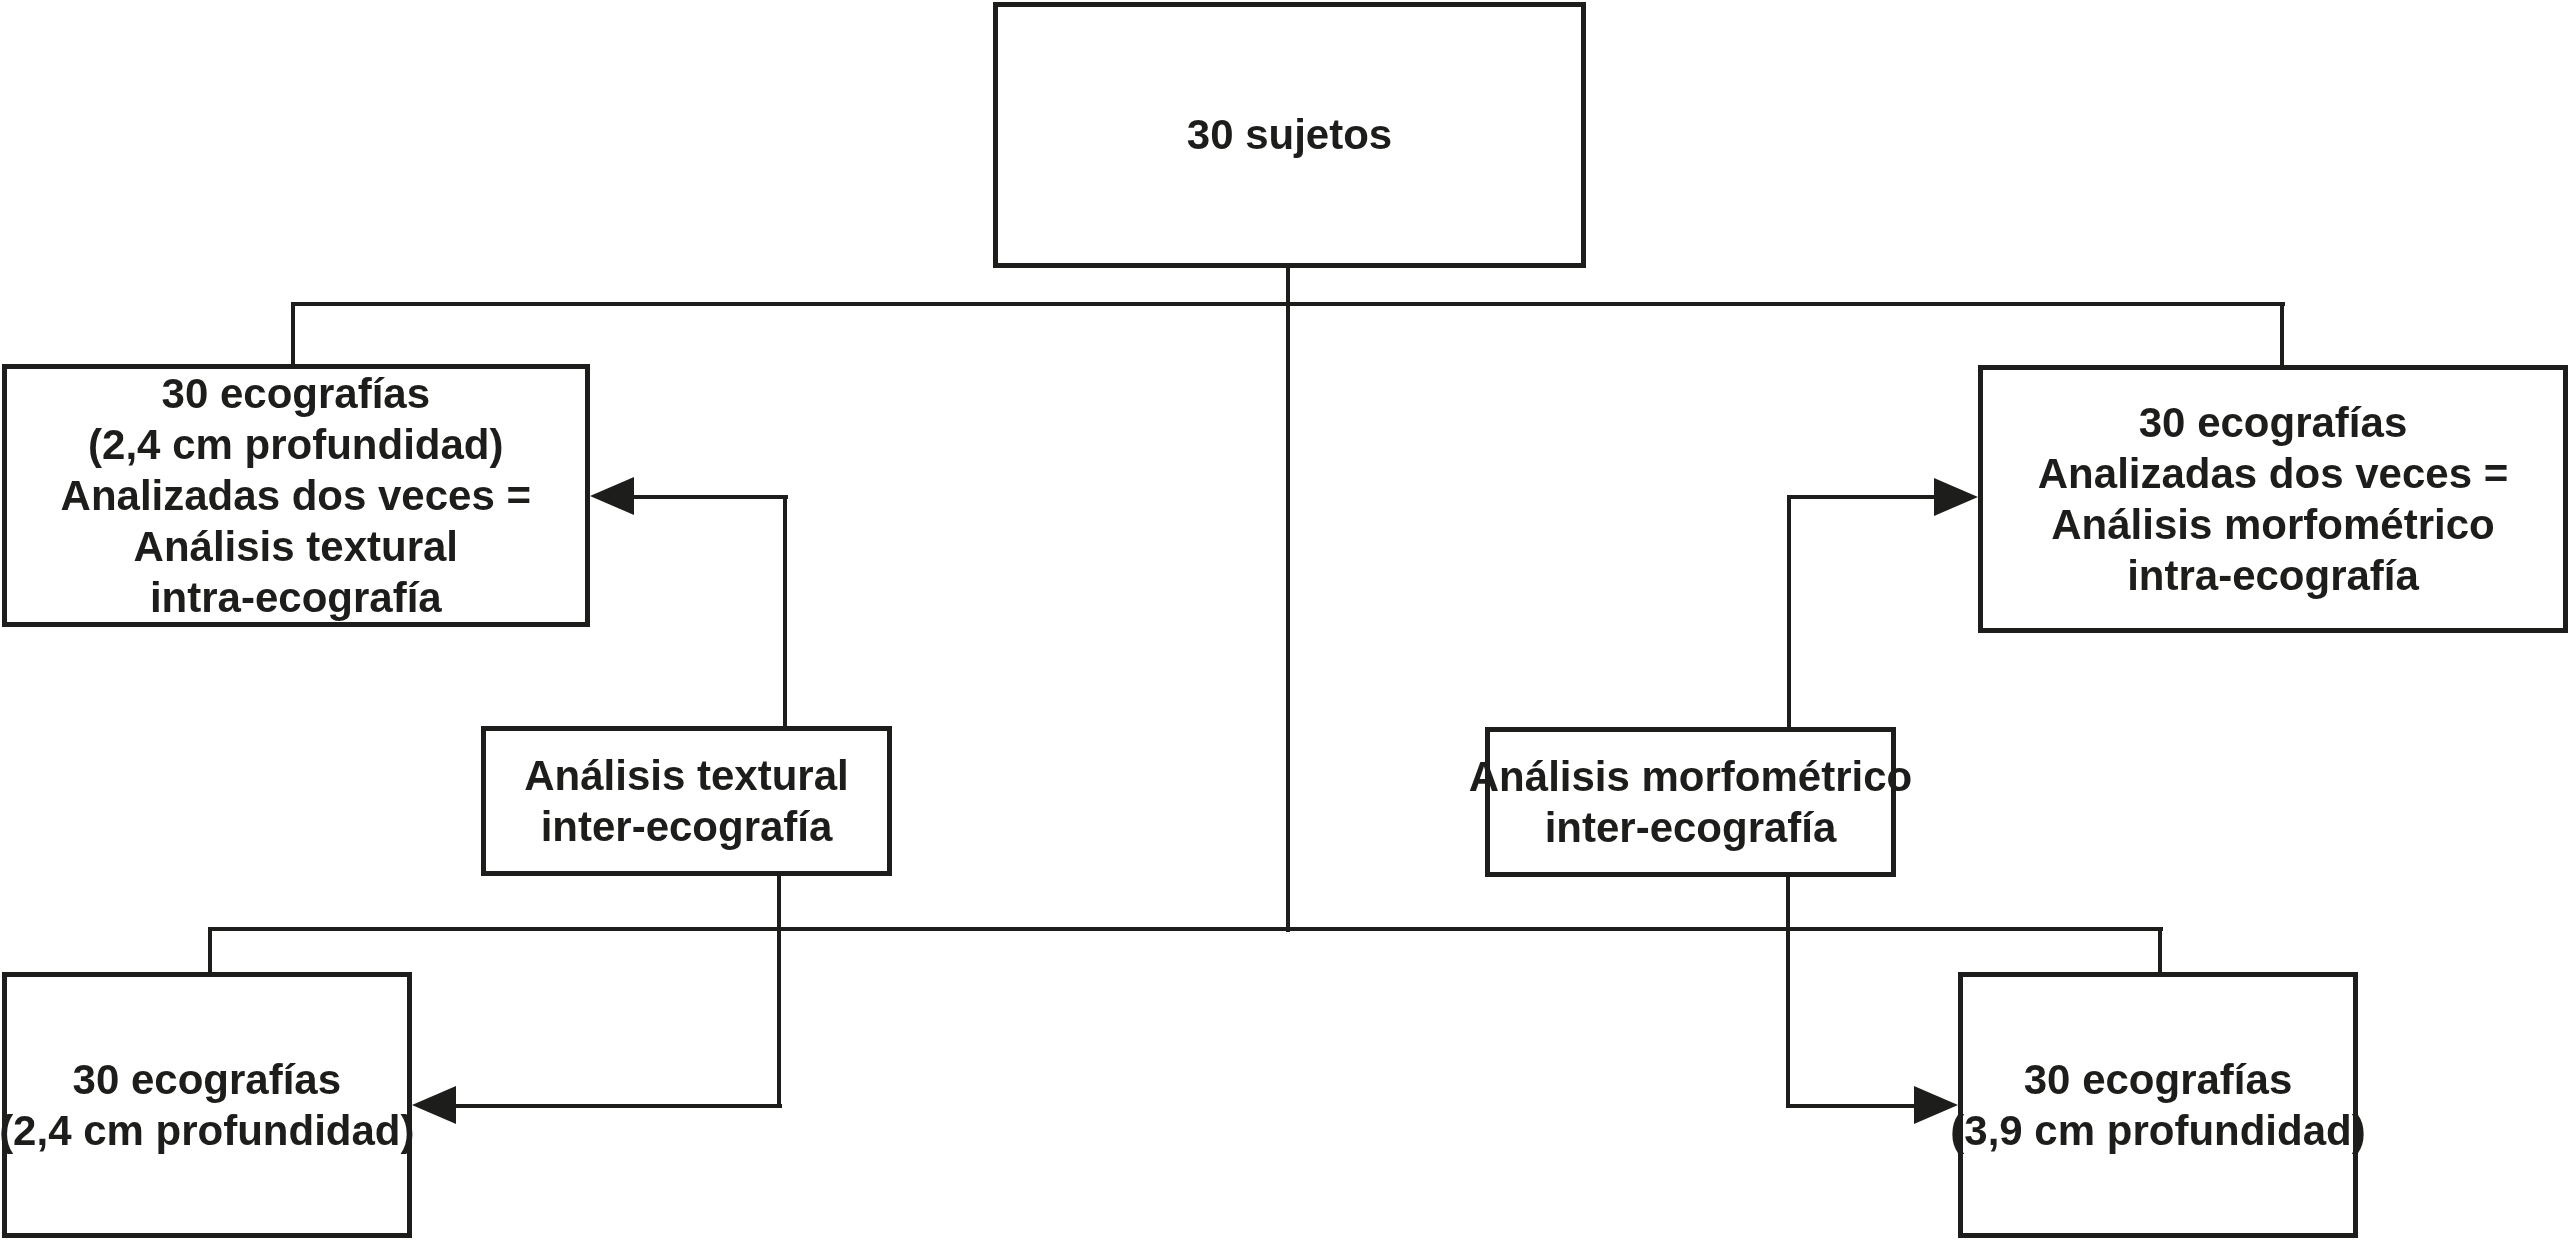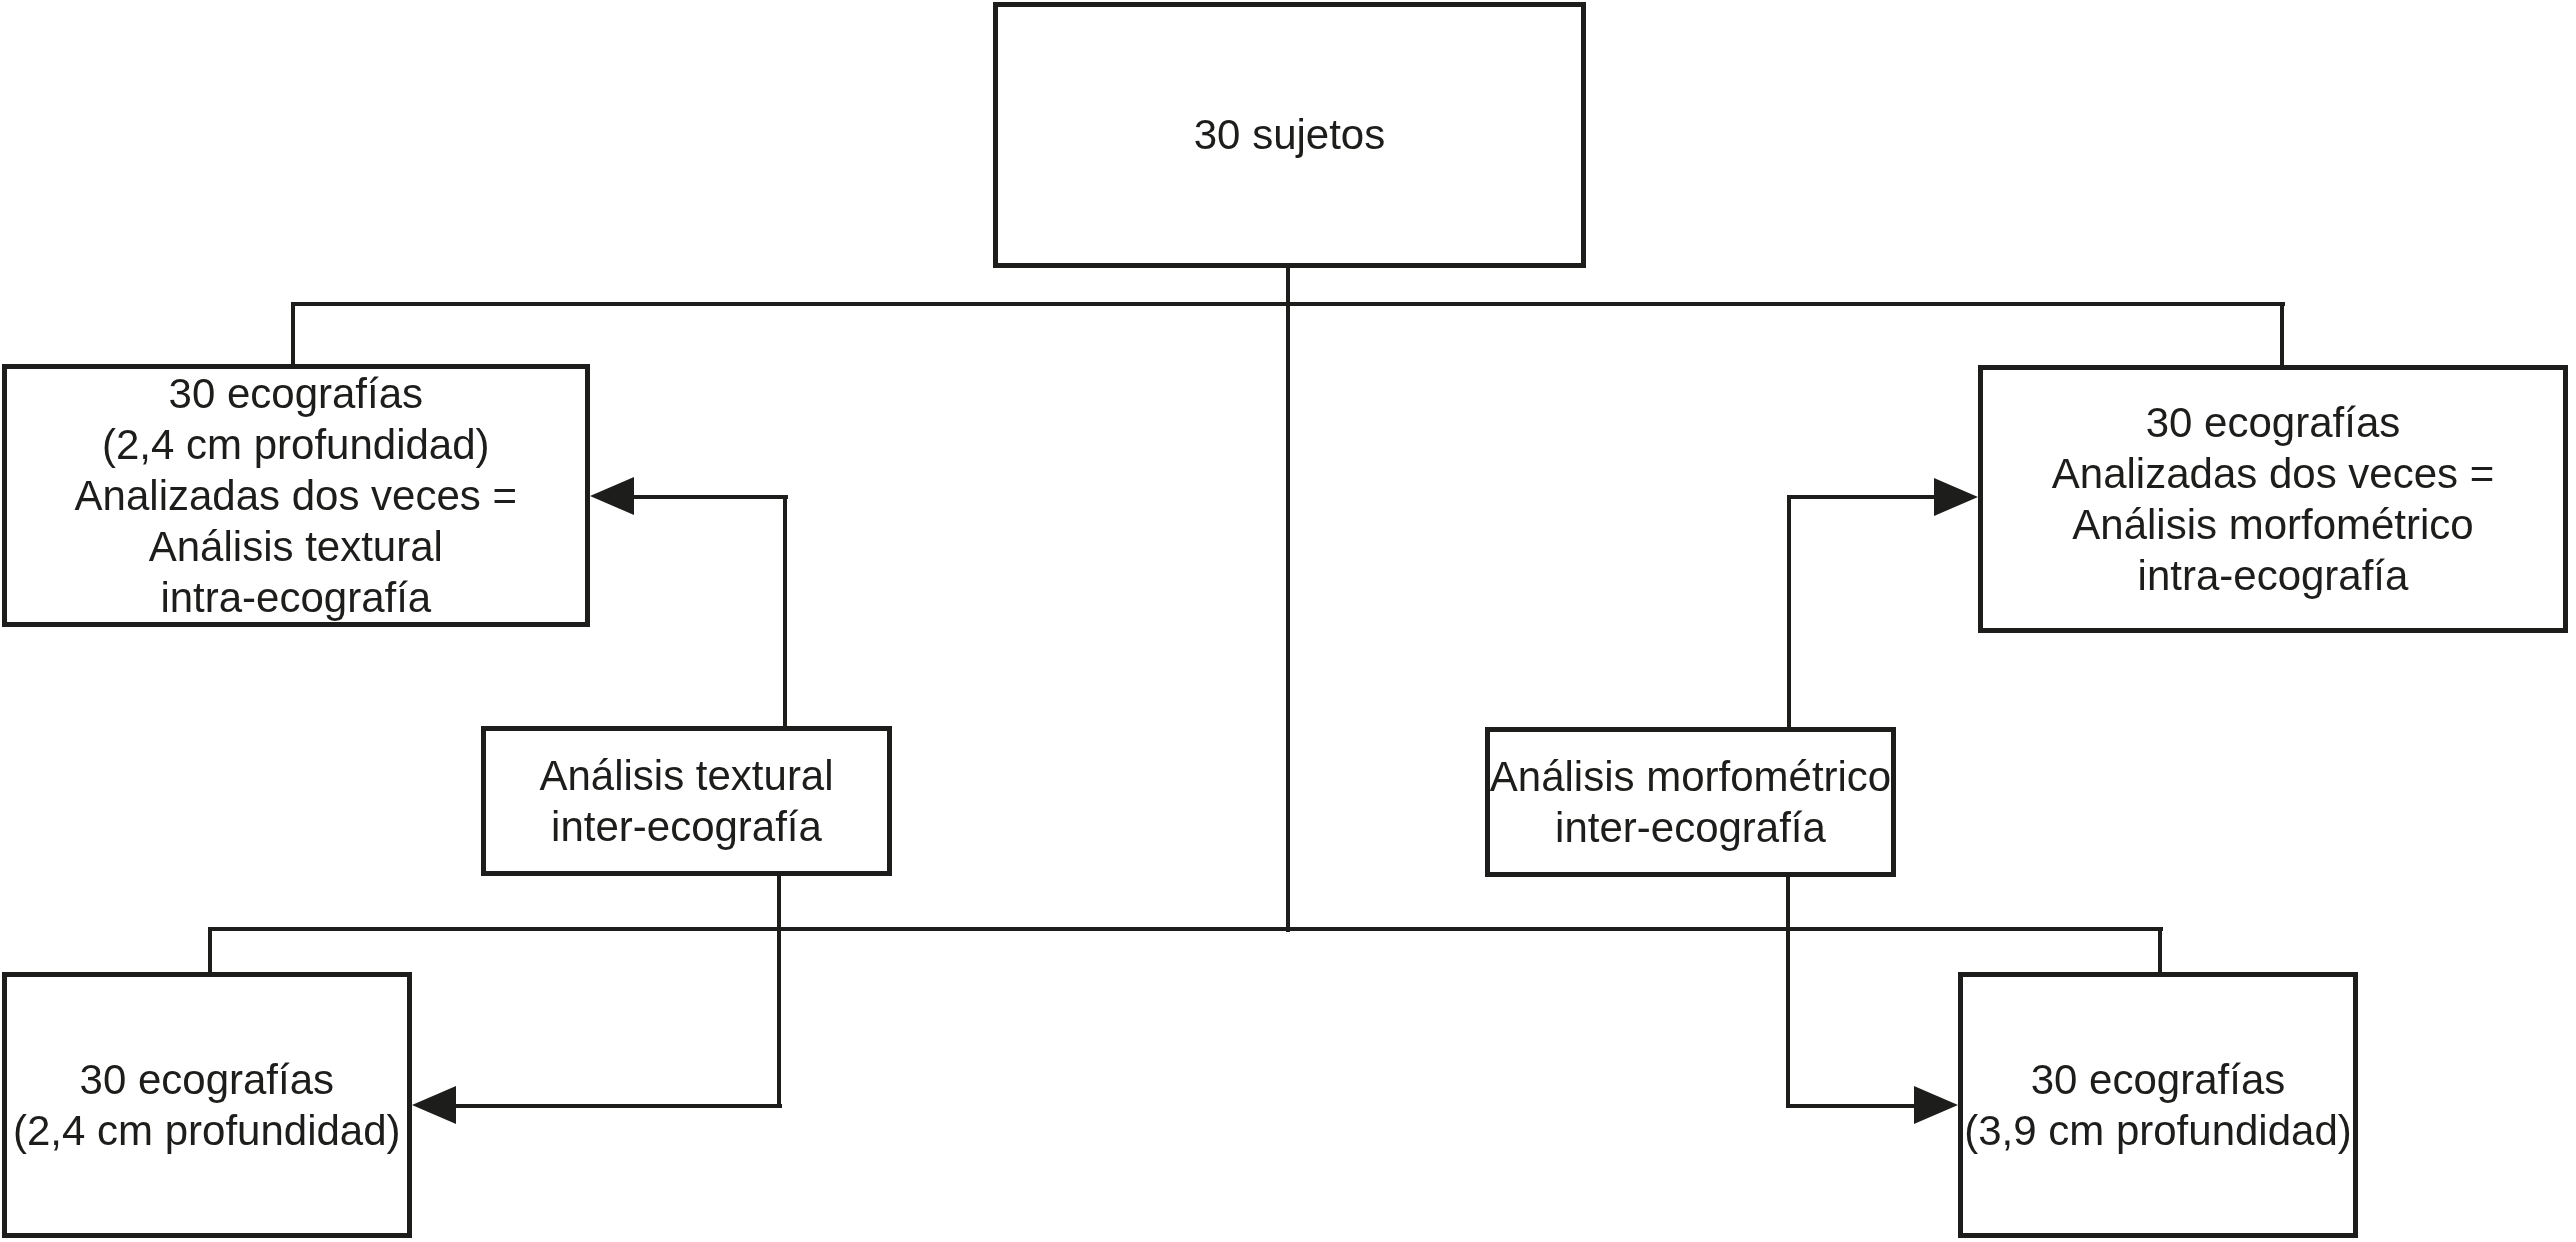--- a/index.html
+++ b/index.html
@@ -16,20 +16,21 @@
     position:absolute;
     border:5.3px solid #1d1d1b;
     background:#ffffff;
     display:flex;
     flex-direction:column;
     align-items:center;
     justify-content:center;
     text-align:center;
     box-sizing:border-box;
     z-index:2;
+    font-weight:bold;
   }
   .box .tline{
     font-size:42px;
     line-height:51px;
     white-space:nowrap;
   }
   .h-line,.v-line{
     position:absolute;
     background:#1d1d1b;
     z-index:1;

